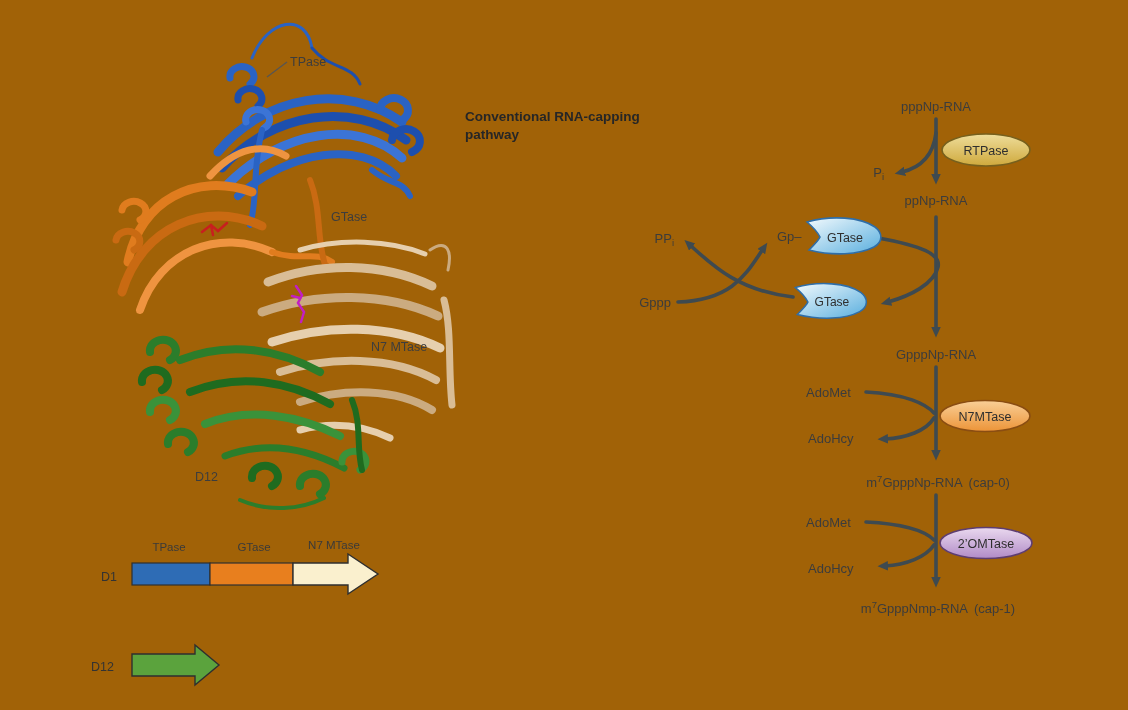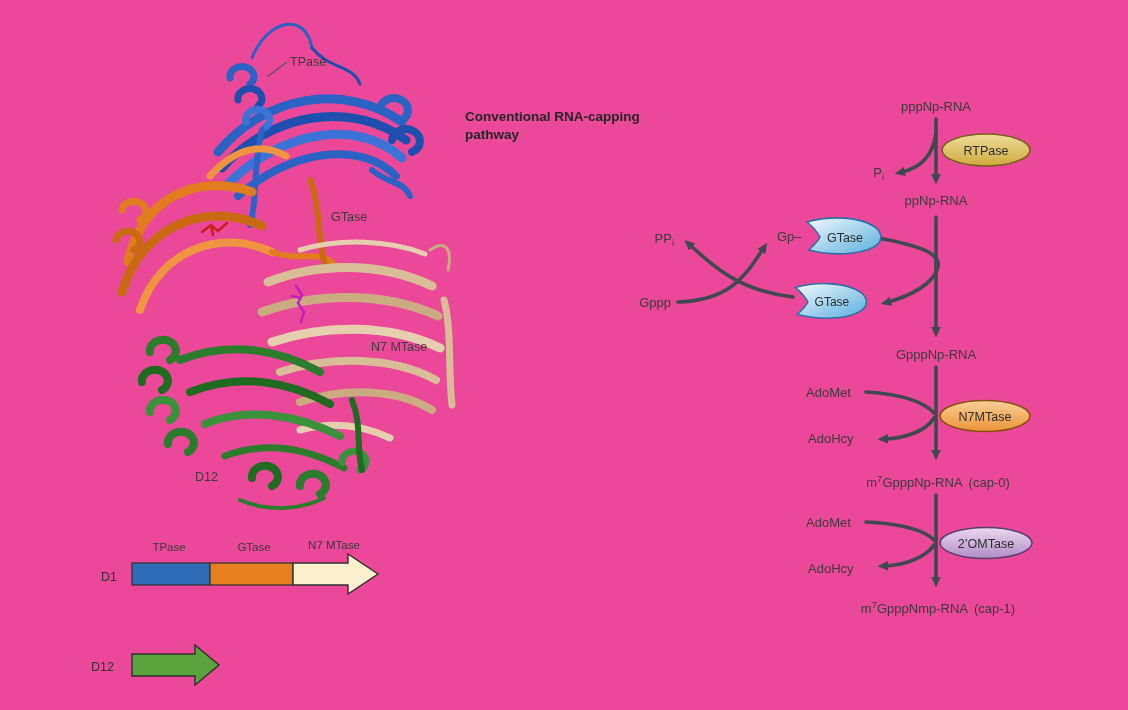--- a/index.html
+++ b/index.html
@@ -1,16 +1,16 @@
 <!DOCTYPE html>
 <html><head>
 <meta charset="utf-8">
 <style>
   html,body{margin:0;padding:0;background:#ffffff;}
-  .canvas{position:relative;width:1128px;height:710px;background:#ec4899;overflow:hidden;}
+  .canvas{position:relative;width:1128px;height:710px;background:#a16207;overflow:hidden;}
   svg{position:absolute;left:0;top:0;}
   svg text{font-family:"Liberation Sans","DejaVu Sans",sans-serif;fill:#3c3c3c;}
   .node-label{font-size:13px;}
   .enzyme-label{font-size:12.5px;fill:#2e2e2e;}
   .struct-label{font-size:12.5px;fill:#3d3d3d;}
   .map-seg-label{font-size:11.5px;fill:#3a3a3a;}
   .map-row-label{font-size:12.5px;fill:#333333;}
   .title-text{font-size:13.5px;font-weight:bold;fill:#262626;}
   .flow{stroke:#3e4a50;stroke-width:3.6;fill:none;stroke-linecap:round;}
   .ribbon{fill:none;stroke-linecap:round;}

